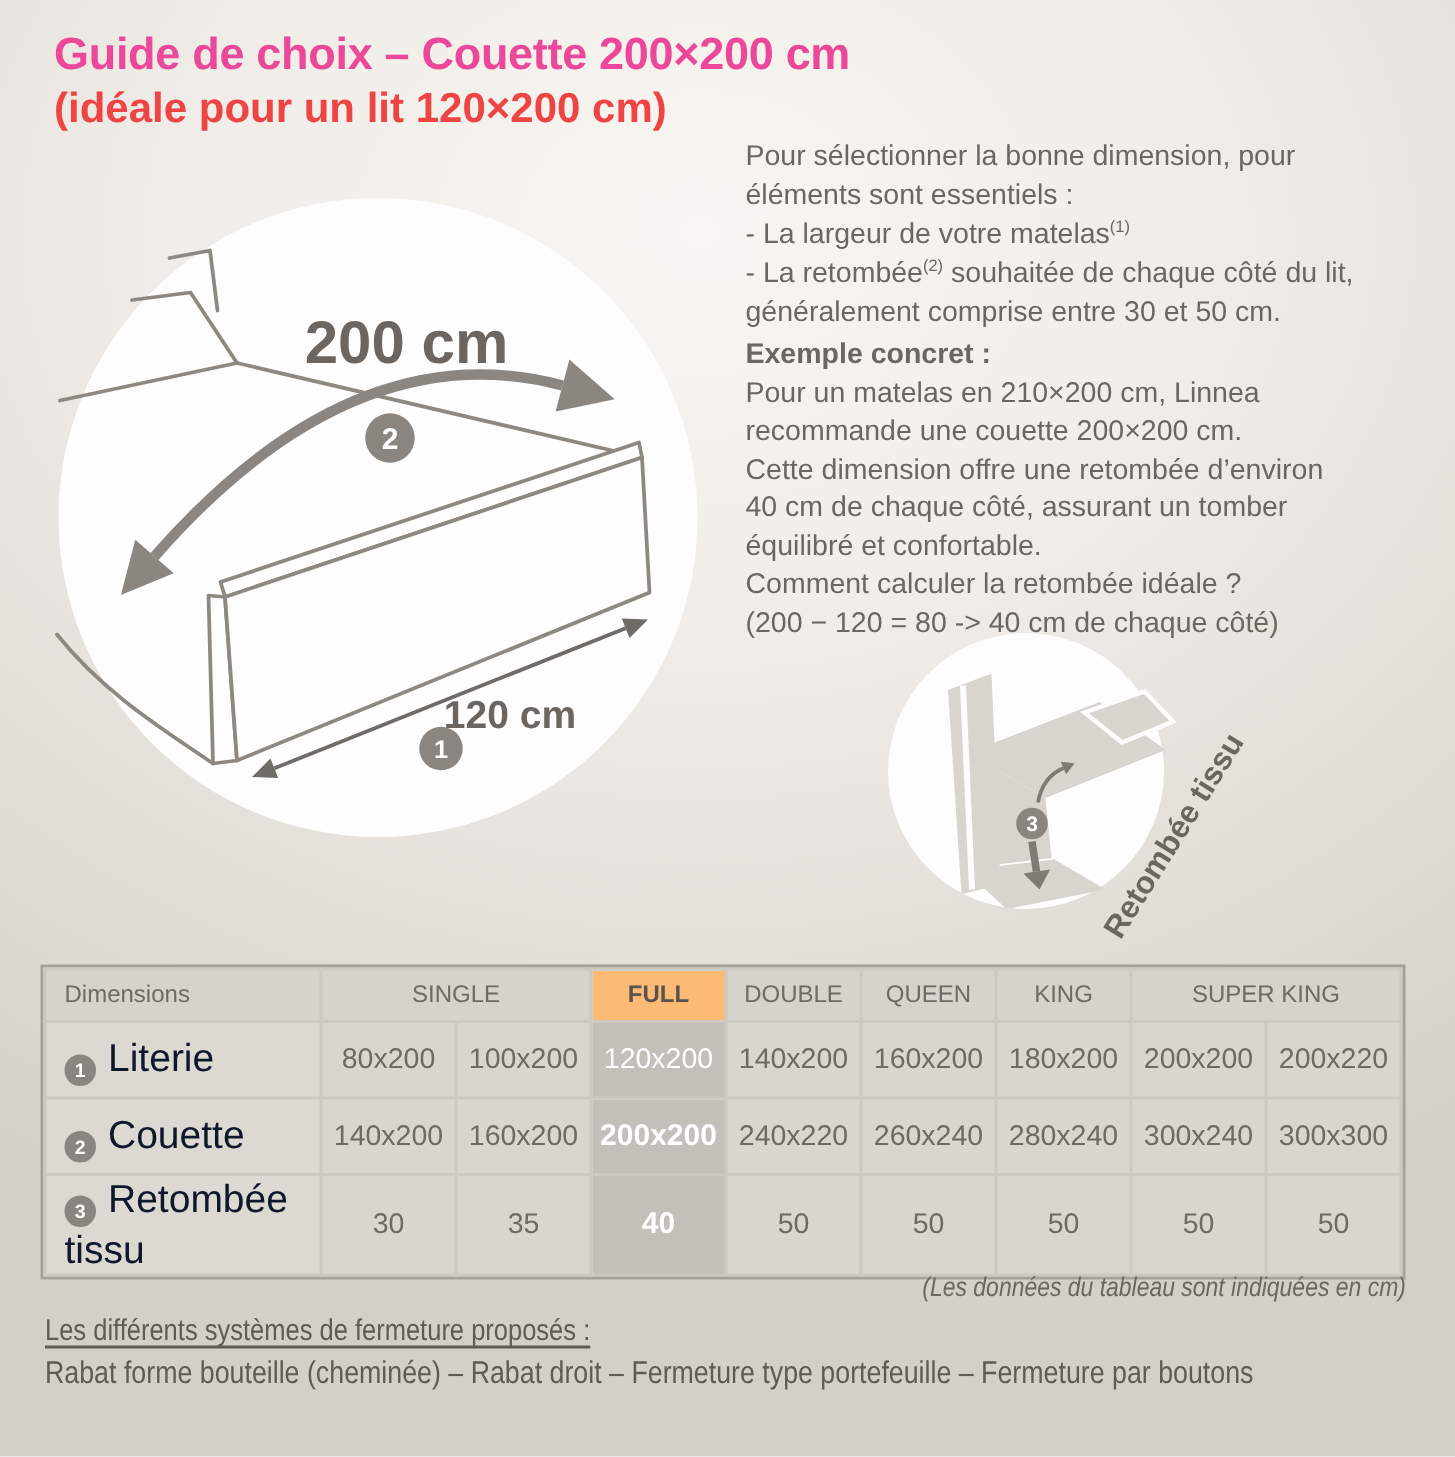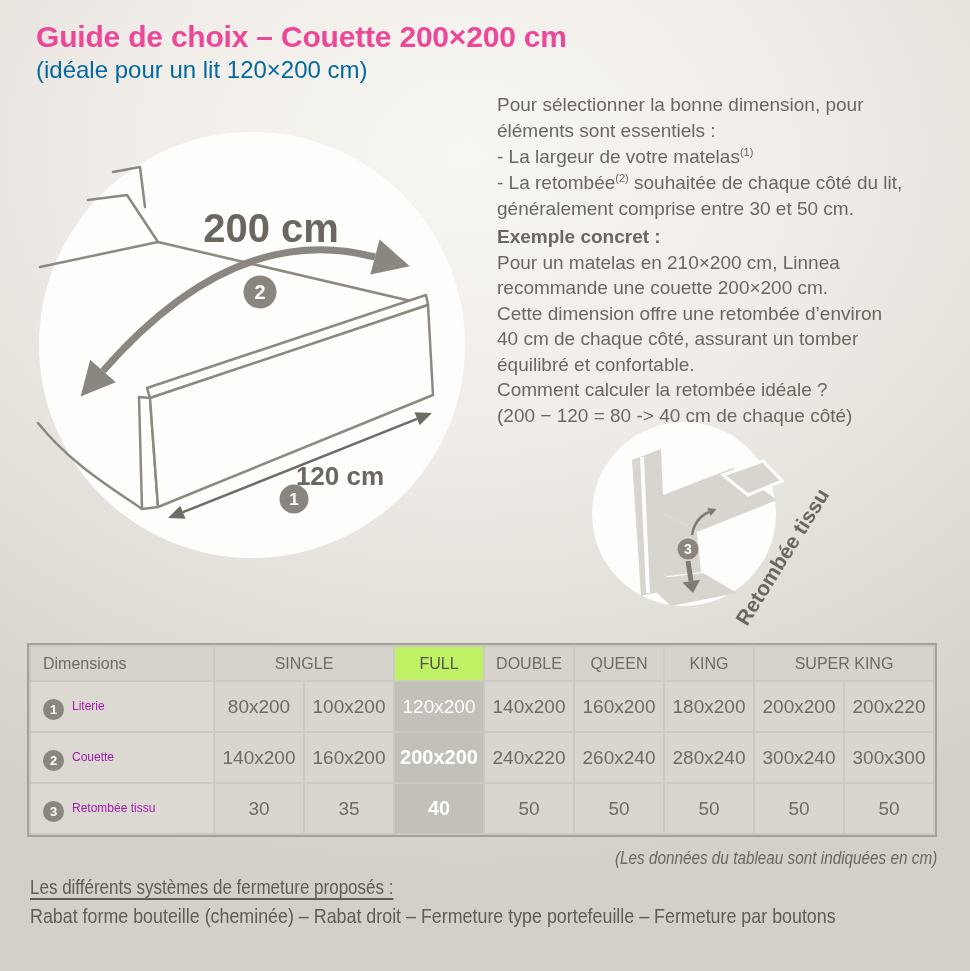--- a/index.html
+++ b/index.html
@@ -4,40 +4,40 @@
 <style>
   html,body{margin:0;padding:0;}
   body{
     width:970px;height:971px;position:relative;overflow:hidden;
     font-family:"Liberation Sans", sans-serif;
     background:radial-gradient(95% 75% at 48% 16%, #f8f6f2 0%, #f0ede8 38%, #e2ded8 68%, #d4d0c9 100%);
     color:#696560;
   }
   .abs{position:absolute;}
   h1{margin:0;font-size:30px;font-weight:bold;color:#ec4899;letter-spacing:-.2px;}
-  .subtitle{font-size:24px;font-weight:normal;color:#0369a1;}
+  .subtitle{font-size:28px;font-weight:bold;color:#ef4444;}
   .textblock{font-size:19px;line-height:26px;color:#6b6760;}
   .textblock .bold{font-weight:bold;}
   .textblock sup{font-size:11px;line-height:0;}
   svg text{font-family:"Liberation Sans", sans-serif;}
   
   .tablewrap{border:2px solid #a5a19a;background:#d7d3cd;}
   table{border-collapse:collapse;table-layout:fixed;width:904px;}
   th,td{border:2px solid #ccc9c3;text-align:center;vertical-align:middle;
         font-size:19px;color:#6e6a64;font-weight:normal;padding:0;overflow:hidden;}
   thead th{height:33px;font-size:16px;background:#d6d2cc;}
   tbody td{height:49px;background:#d9d5cf;}
   td.lbl{background:#dcd8d2;text-align:left;padding-left:12px;}
-  th.hl{background:#bef264;color:#57534d;font-weight:normal;}
+  th.hl{background:#fdba74;color:#57534d;font-weight:bold;}
   td.hl{background:#c3bfb9;color:#ffffff;}
   td.hlb{font-weight:bold;font-size:20px;}
   .badge{display:inline-block;width:21px;height:21px;border-radius:50%;background:#8a857e;
          color:#fff;font-size:13px;font-weight:bold;line-height:21px;text-align:center;
          margin-right:8px;vertical-align:-4px;}
-  .lbl-text{font-size:12px;color:#a21caf;}
+  .lbl-text{font-size:26px;color:#0f172a;}
   
   .cond{white-space:nowrap;transform:scaleX(.85);transform-origin:0 50%;}
   .cond-r{white-space:nowrap;transform:scaleX(.85);transform-origin:100% 50%;}
   .note{font-size:18px;font-style:italic;color:#6b6760;}
   .closures-h{font-size:20px;color:#5f5b55;text-decoration:underline;text-underline-offset:4px;}
   .closures-l{font-size:21px;color:#5f5b55;}
 </style>
 </head>
 <body>
 

